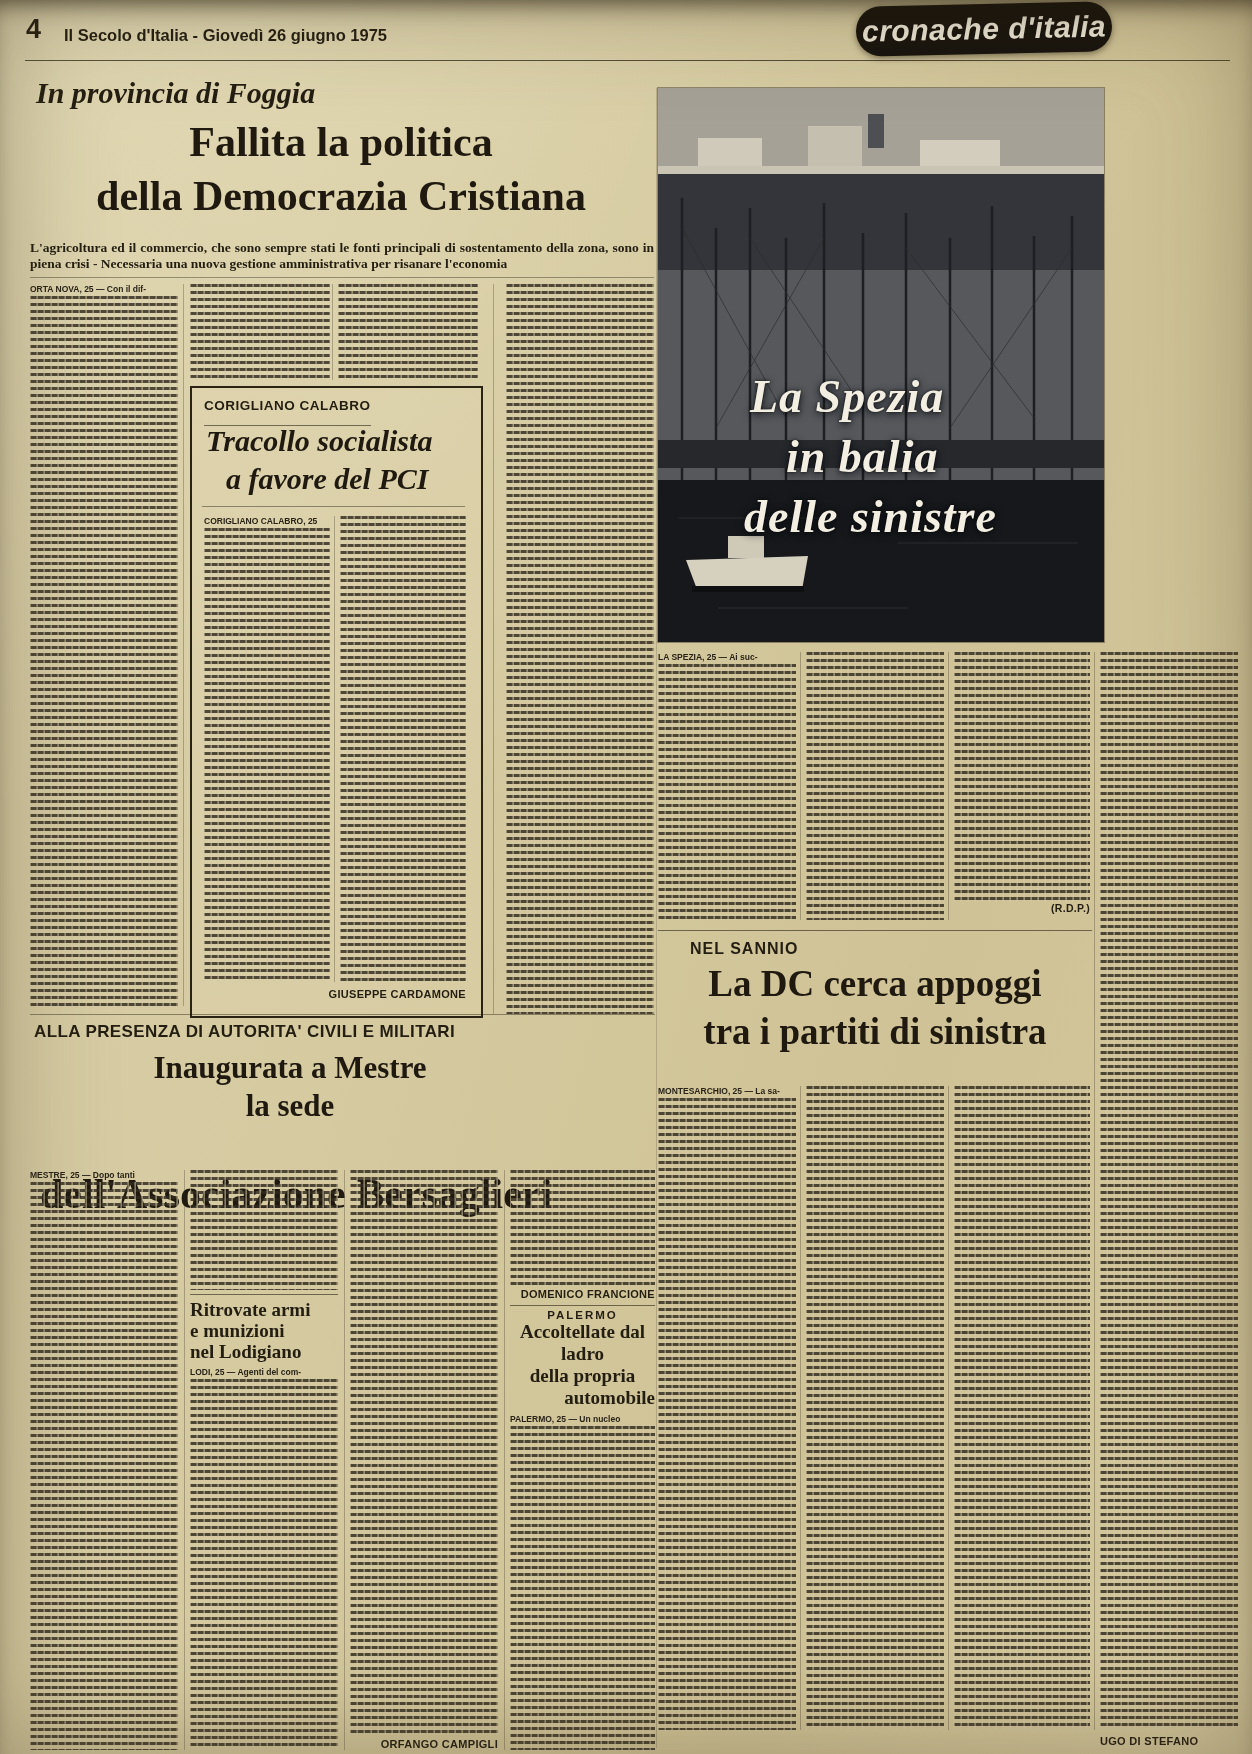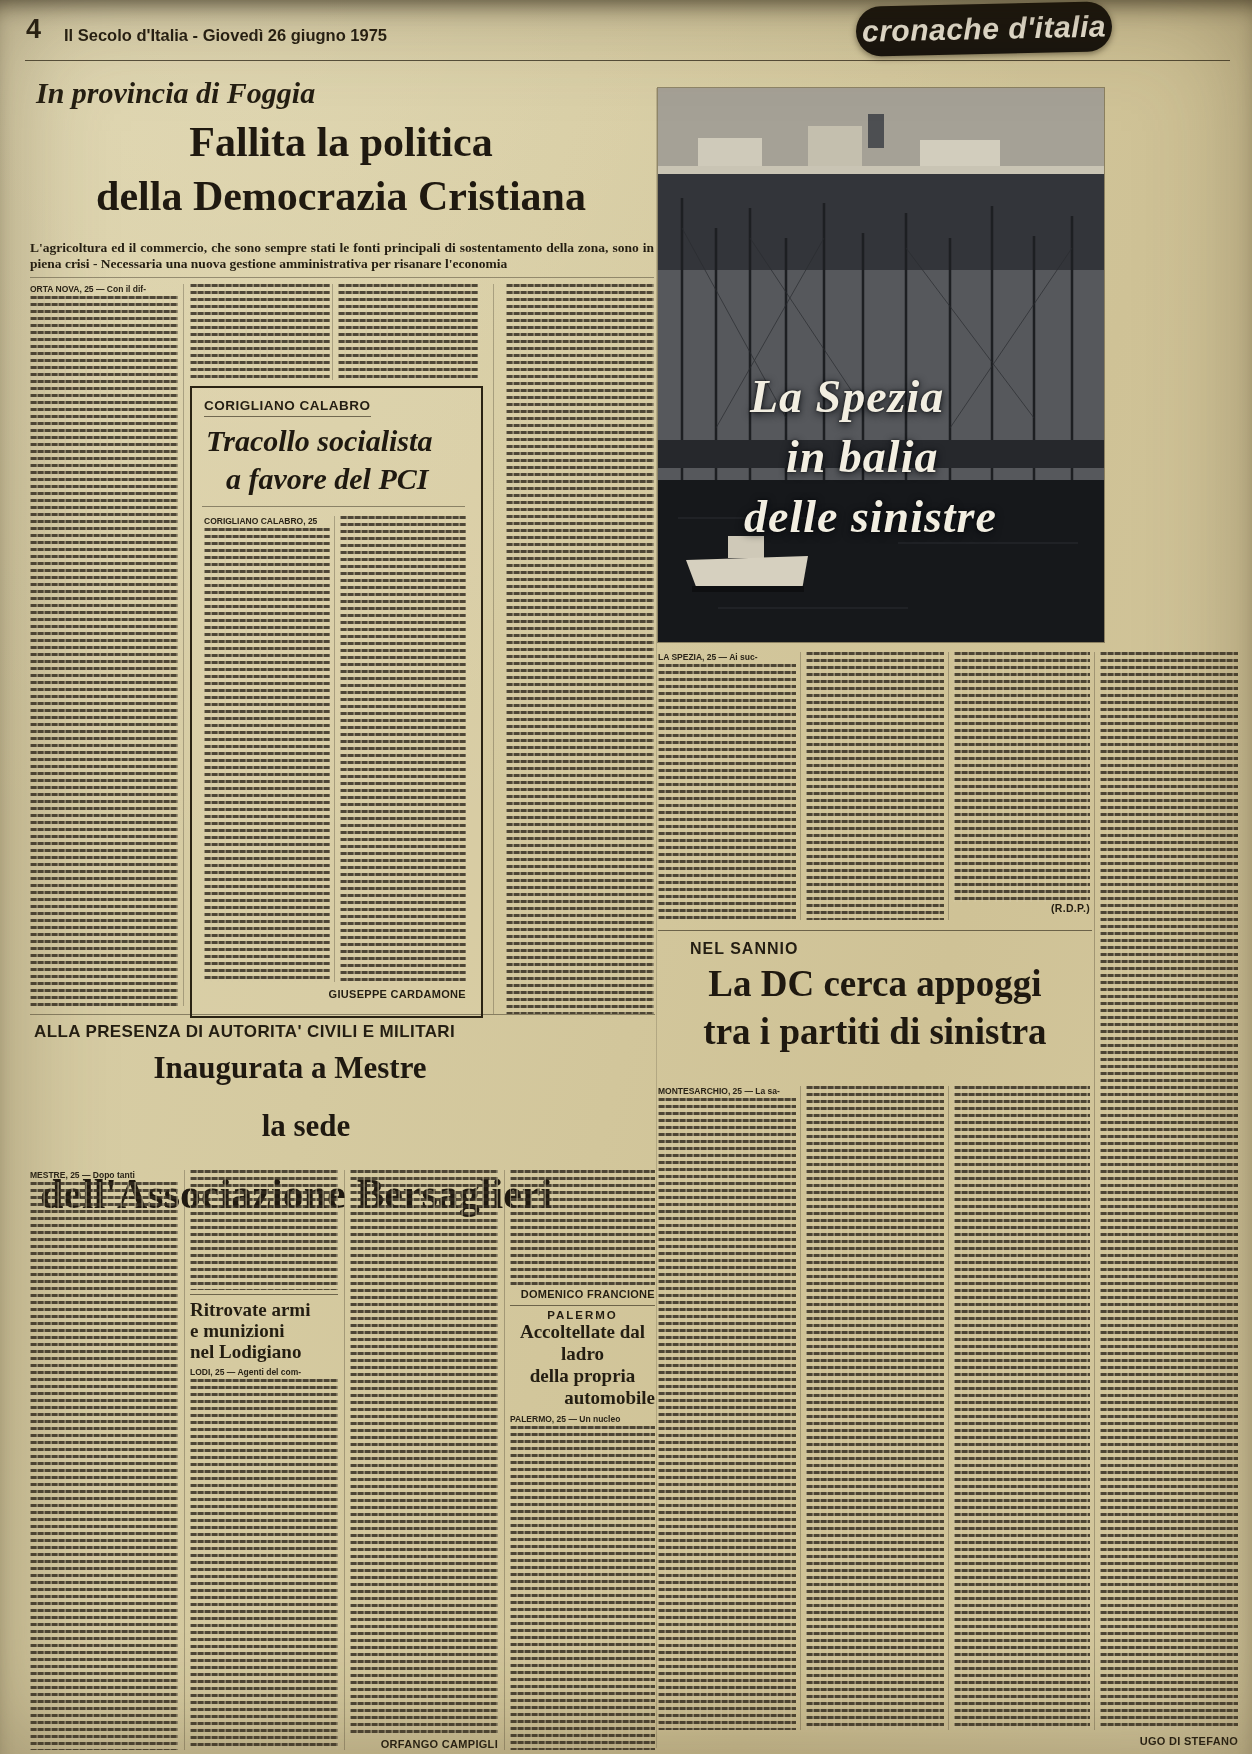--- a/index.html
+++ b/index.html
@@ -34,21 +34,21 @@
     border-radius:26px;transform:rotate(-1.2deg);display:flex;align-items:center;justify-content:center;
     box-shadow:0 2px 6px rgba(30,22,8,.5);
   }
   .banner span{font-style:italic;font-weight:800;font-size:30px;color:#ece6d6;letter-spacing:.5px;white-space:nowrap;}
   .photo{position:absolute;left:658px;top:88px;width:446px;height:554px;overflow:hidden;box-shadow:0 0 0 1px rgba(35,28,15,.4);}
   .photo-hl{position:absolute;font-family:"Liberation Serif","DejaVu Serif",serif;font-style:italic;font-weight:700;
     font-size:46px;color:#f2eee1;letter-spacing:1px;white-space:nowrap;
     text-shadow:0 2px 8px rgba(8,10,14,.9),0 0 3px rgba(0,0,0,.7);}
   .boxart{position:absolute;left:190px;top:386px;width:289px;height:628px;border:2px solid #2a2313;background:rgba(226,216,180,.25);}
   .box-kicker{position:absolute;left:12px;top:10px;font-weight:700;font-size:13.5px;letter-spacing:.5px;
-    border-bottom:1px solid rgba(40,33,20,.6);padding-bottom:3px;white-space:nowrap;}
+    border-bottom:1px solid rgba(40,33,20,.6);padding-bottom:12px;white-space:nowrap;}
   .box-hl{position:absolute;font-family:"Liberation Serif","DejaVu Serif",serif;font-style:italic;font-weight:700;
     font-size:30px;color:#1f1910;white-space:nowrap;}
 </style>
 </head>
 <body>
 
 <div id="page">
 
   <div class="abs" style="left:26px;top:14px;font-weight:700;font-size:27px;">4</div>
   <div class="abs" style="left:64px;top:26px;font-weight:700;font-size:16.5px;white-space:nowrap;">Il Secolo d'Italia - Giovedì 26 giugno 1975</div>
@@ -156,21 +156,21 @@
     <div class="sim"></div>
     <div class="byline" style="text-align:right;font-size:10.5px;">(R.D.P.)</div>
   </div>
   <div class="vrule" style="left:800px;top:652px;height:268px;"></div>
   <div class="vrule" style="left:948px;top:652px;height:268px;"></div>
 
   <div class="col" style="left:1100px;top:652px;width:138px;height:1078px;">
     <div class="sim"></div>
   </div>
   <div class="vrule" style="left:1094px;top:652px;height:1078px;"></div>
-  <div class="byline abs" style="left:1100px;top:1735px;width:138px;text-align:right;">UGO DI STEFANO</div>
+  <div class="byline abs" style="left:1100px;top:1735px;width:138px;text-align:left;">UGO DI STEFANO</div>
 
   <div class="hrule" style="left:658px;top:930px;width:434px;"></div>
   <div class="abs kicker-sans" style="left:690px;top:940px;font-size:16px;letter-spacing:1px;">NEL SANNIO</div>
   <div class="abs hl" style="left:658px;top:962px;width:434px;font-size:37px;">La DC cerca appoggi</div>
   <div class="abs hl" style="left:658px;top:1010px;width:434px;font-size:37px;">tra i partiti di sinistra</div>
 
   <div class="col" style="left:658px;top:1086px;width:138px;height:644px;">
     <div class="lead">MONTESARCHIO, 25 — La sa-</div>
     <div class="sim"></div>
   </div>
@@ -179,21 +179,21 @@
   </div>
   <div class="col" style="left:954px;top:1086px;width:136px;height:644px;">
     <div class="sim"></div>
   </div>
   <div class="vrule" style="left:800px;top:1086px;height:644px;"></div>
   <div class="vrule" style="left:948px;top:1086px;height:644px;"></div>
 
   <div class="hrule" style="left:30px;top:1014px;width:625px;background:rgba(40,33,20,.45);"></div>
   <div class="abs kicker-sans" style="left:34px;top:1022px;font-size:17px;letter-spacing:.4px;">ALLA PRESENZA DI AUTORITA' CIVILI E MILITARI</div>
   <div class="abs hl" style="left:40px;top:1050px;width:500px;font-size:31px;">Inaugurata a Mestre</div>
-  <div class="abs hl" style="left:56px;top:1088px;width:500px;font-size:31px;margin-top:20px;">la sede</div>
+  <div class="abs hl" style="left:40px;top:1088px;width:500px;font-size:31px;">la sede</div>
   <div class="abs hl" style="left:40px;top:1126px;width:500px;font-size:42px;margin-top:44px;">dell'Associazione Bersaglieri</div>
 
   <div class="col" style="left:30px;top:1170px;width:148px;height:580px;">
     <div class="lead">MESTRE, 25 — Dopo tanti</div>
     <div class="sim"></div>
   </div>
 
   <div class="col" style="left:190px;top:1170px;width:148px;height:580px;">
     <div class="sim" style="flex:0 0 120px;"></div>
     <div style="height:1px;background:rgba(40,33,20,.6);margin:4px 0;"></div>

